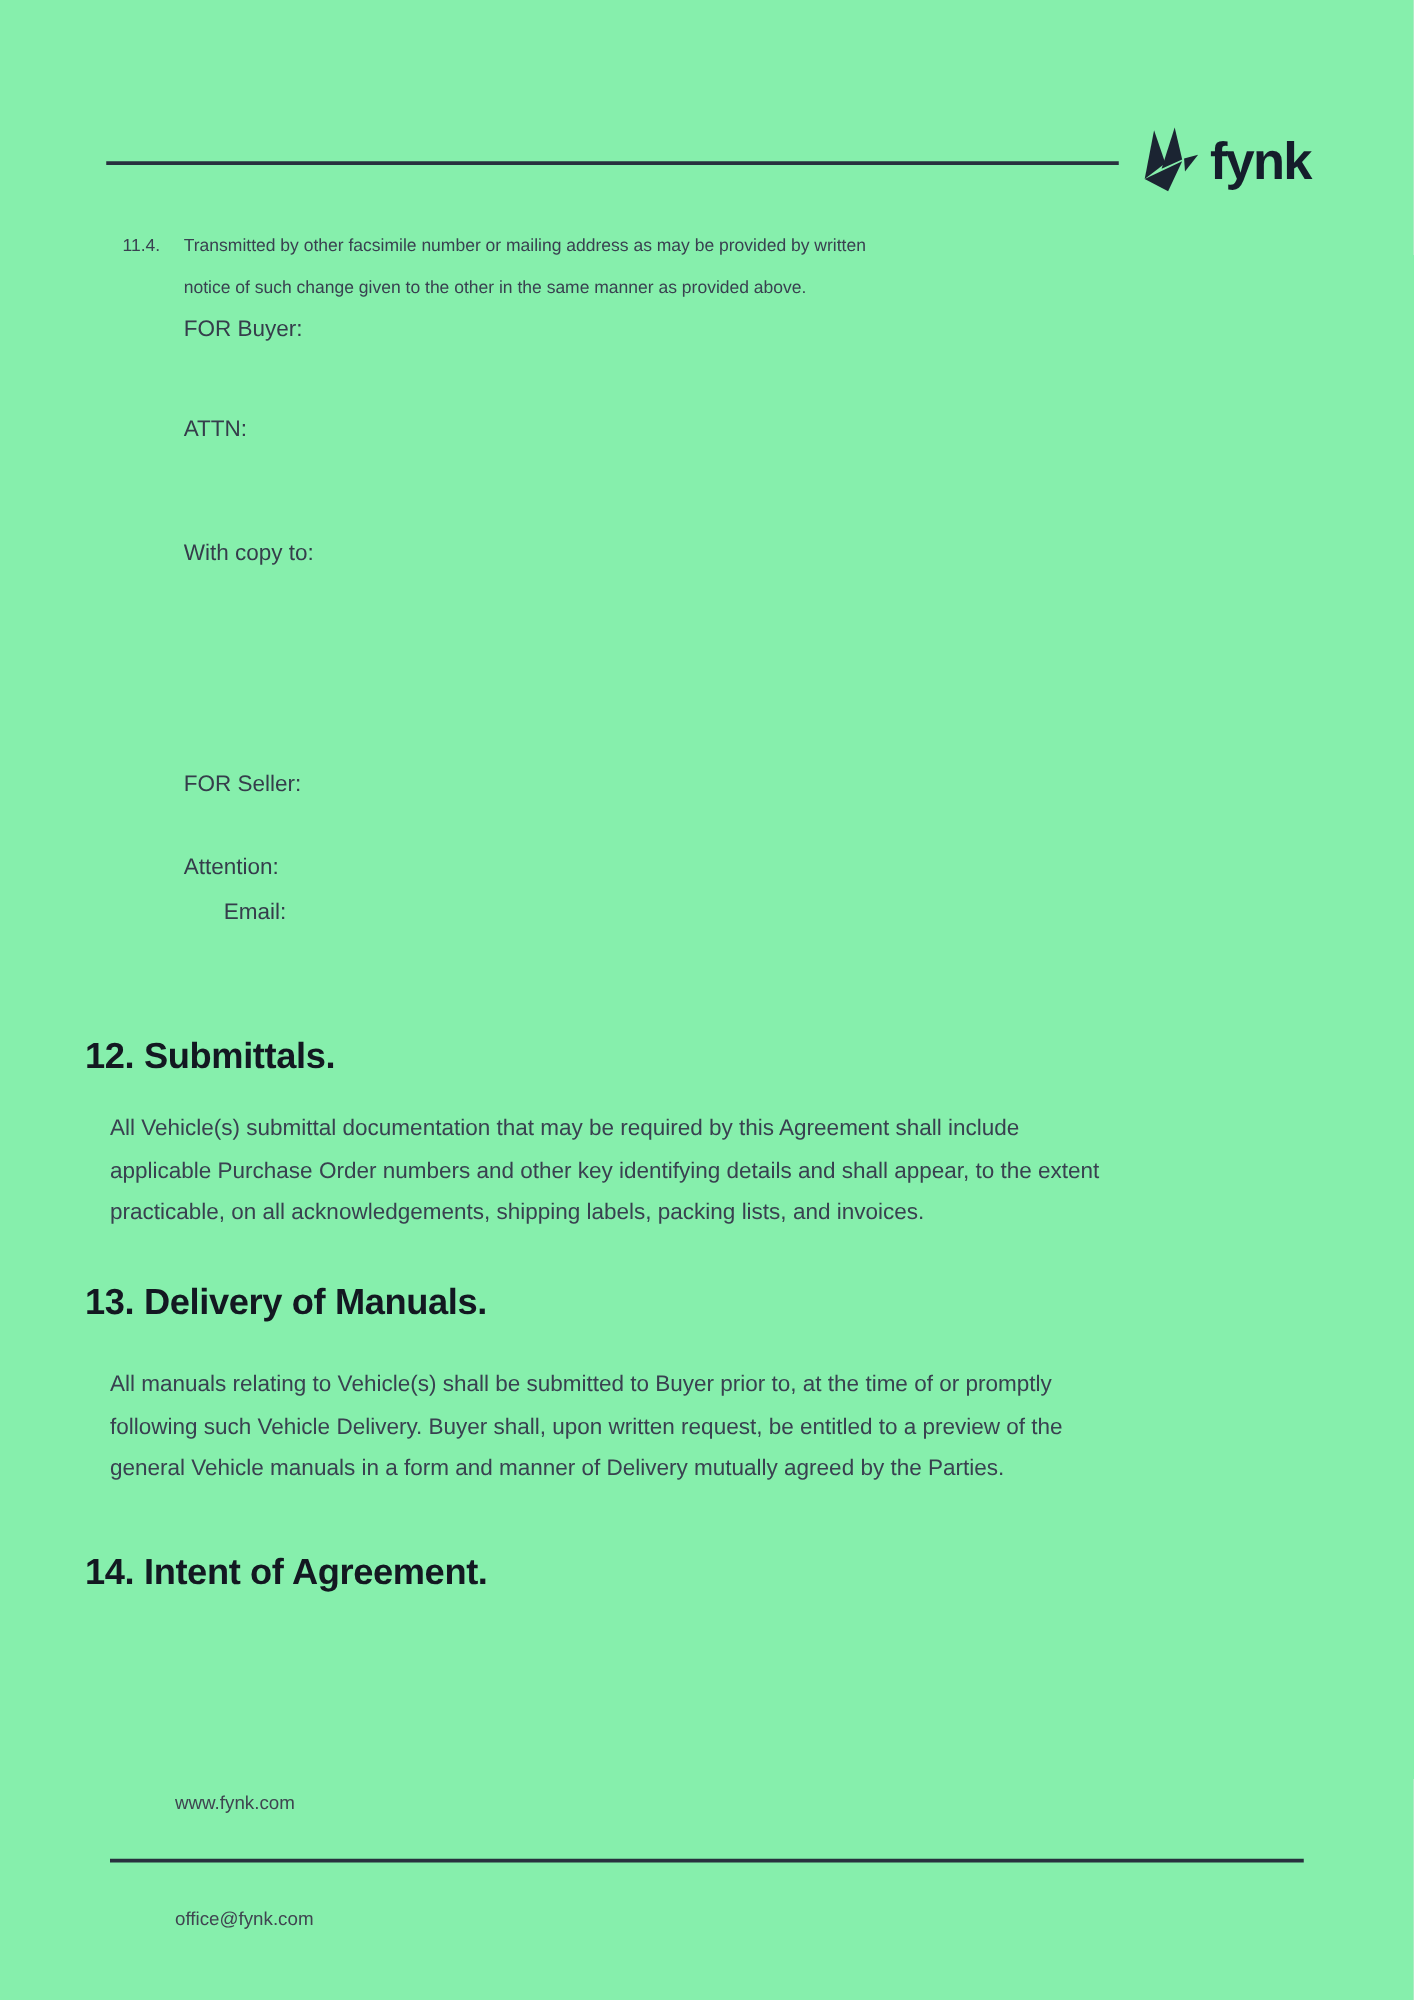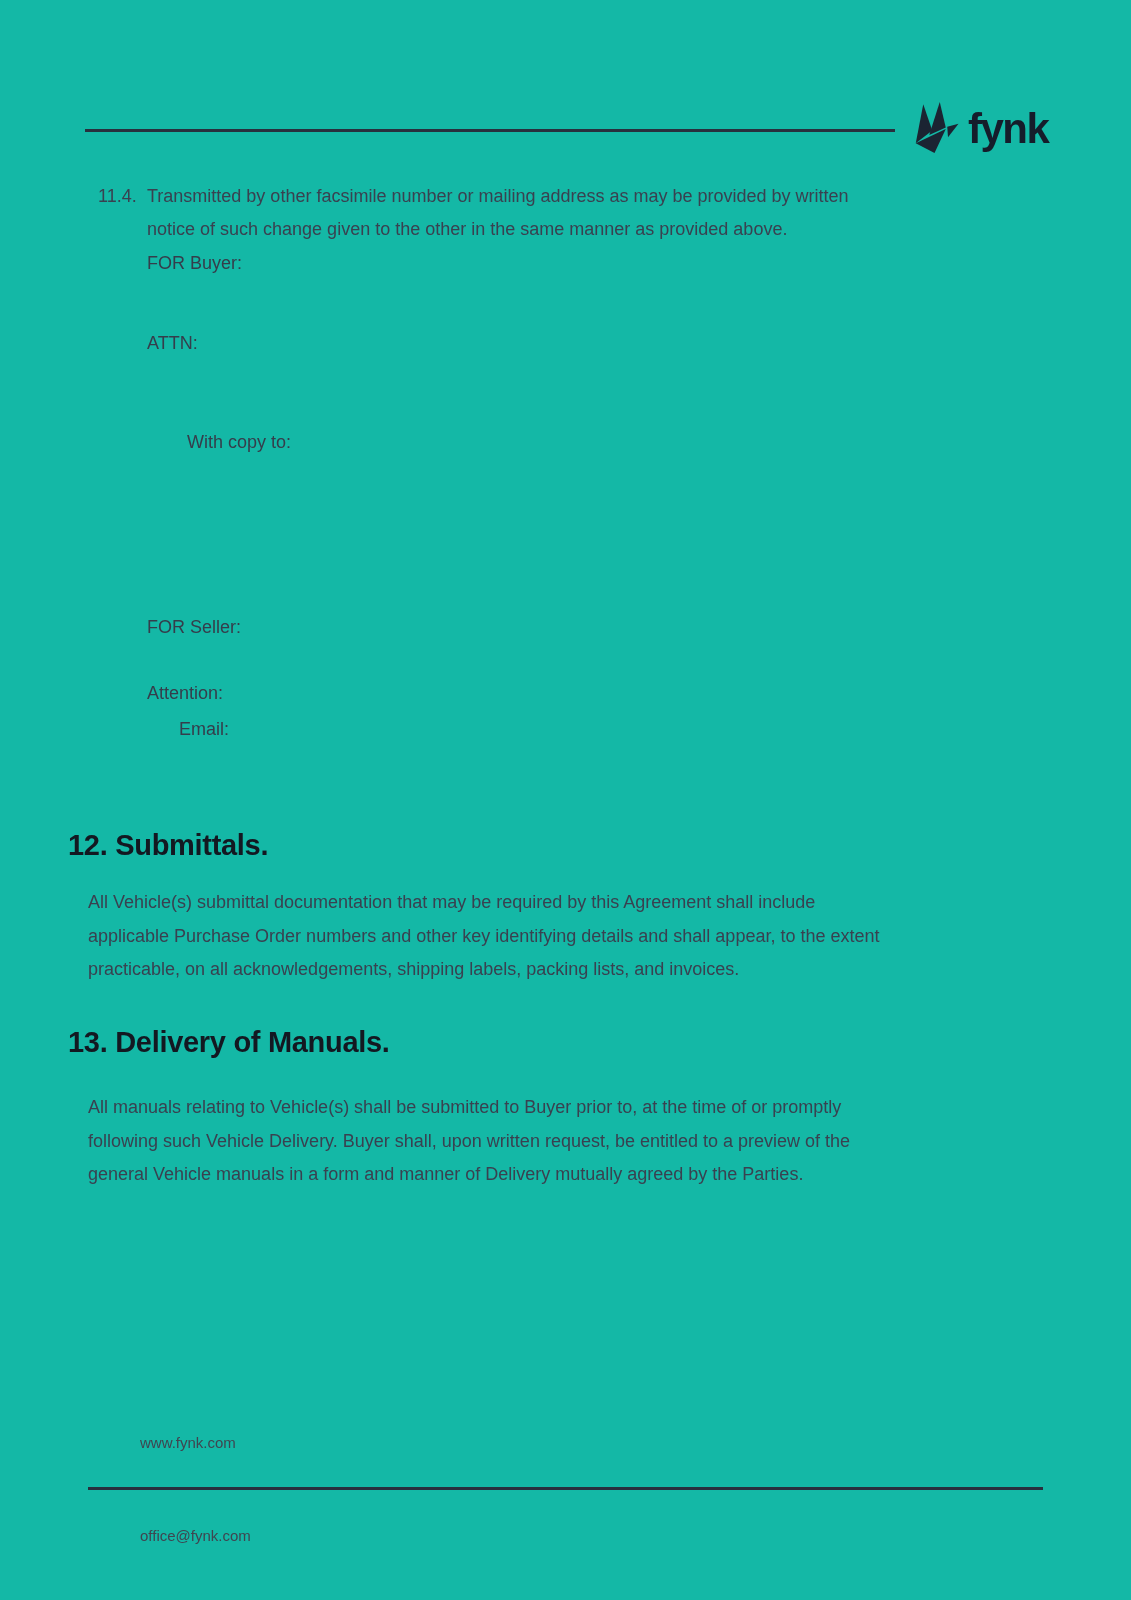--- a/index.html
+++ b/index.html
@@ -1,19 +1,19 @@
 <!DOCTYPE html>
 <html><head>
 <meta charset="utf-8">
 <style>
   html,body{margin:0;padding:0;background:#e8e8e8;}
   .page{
     position:relative;
     width:1131px;height:1600px;
-    background:#14b8a6;
+    background:#86efac;
     font-family:"Liberation Sans","DejaVu Sans",sans-serif;
     color:#394150;
     overflow:hidden;
     margin:0 auto;
   }
   
   .header-rule{
     position:absolute;top:129px;left:85px;width:810px;height:3px;
     background:#28303e;
   }
@@ -23,33 +23,33 @@
   }
   .logo .bird{width:48px;height:58px;display:block;}
   .logo-text{
     font-size:42px;font-weight:700;color:#151d2b;
     letter-spacing:-1.5px;line-height:58px;
   }
   
   .clause{
     position:absolute;top:180px;left:98px;width:900px;
     display:flex;
-    font-size:18px;line-height:33px;color:#394150;
+    font-size:14px;line-height:33px;color:#394150;
   }
   .clause-num{width:49px;flex:0 0 49px;}
   .clause-text{width:835px;}
   .lines{white-space:pre-line;}
   
   .label{
     position:absolute;left:147px;
     font-size:18px;line-height:22px;color:#353d4b;
   }
   .lb-buyer{top:252px;text-align:center;}
   .lb-attn{top:332px;}
-  .lb-copy{top:431px;margin-left:40px;}
+  .lb-copy{top:431px;}
   .lb-seller{top:616px;}
   .lb-attention{top:682px;}
   .lb-email{top:718px;margin-left:32px;}
   
   .sec-heading{
     position:absolute;left:68px;
     font-size:29px;font-weight:700;color:#131821;
     letter-spacing:-0.3px;line-height:36px;
   }
   .h-12{top:827px;}
@@ -108,18 +108,19 @@
   <h2 class="sec-heading h-12" style="margin:0;">12. Submittals.</h2>
   <div class="sec-body lines p-12">All Vehicle(s) submittal documentation that may be required by this Agreement shall include
 applicable Purchase Order numbers and other key identifying details and shall appear, to the extent
 practicable, on all acknowledgements, shipping labels, packing lists, and invoices.</div>
 
   <h2 class="sec-heading h-13" style="margin:0;">13. Delivery of Manuals.</h2>
   <div class="sec-body lines p-13">All manuals relating to Vehicle(s) shall be submitted to Buyer prior to, at the time of or promptly
 following such Vehicle Delivery. Buyer shall, upon written request, be entitled to a preview of the
 general Vehicle manuals in a form and manner of Delivery mutually agreed by the Parties.</div>
 
+  <h2 class="sec-heading h-14" style="margin:0;">14. Intent of Agreement.</h2>
 
   <div class="footer-rule"></div>
   <div class="footer-text f-web">www.fynk.com</div>
   <div class="footer-text f-mail">office@fynk.com</div>
 
 </div>
 
 </body></html>

